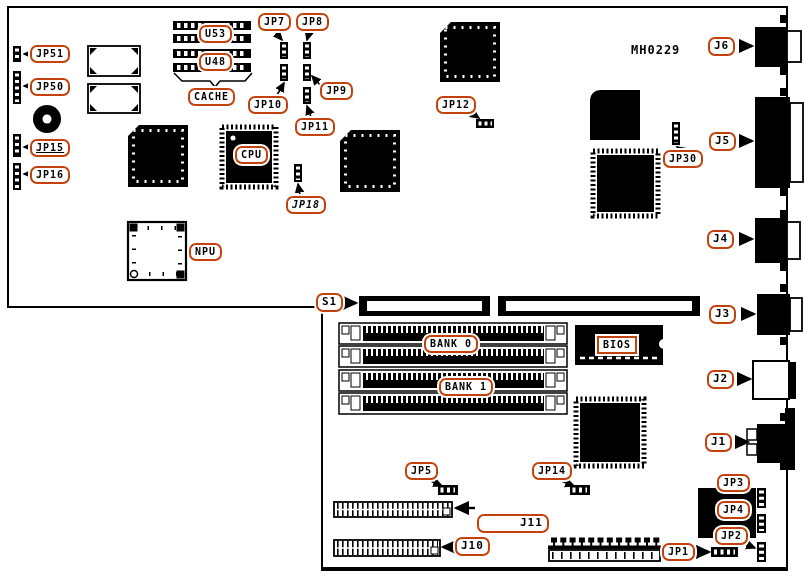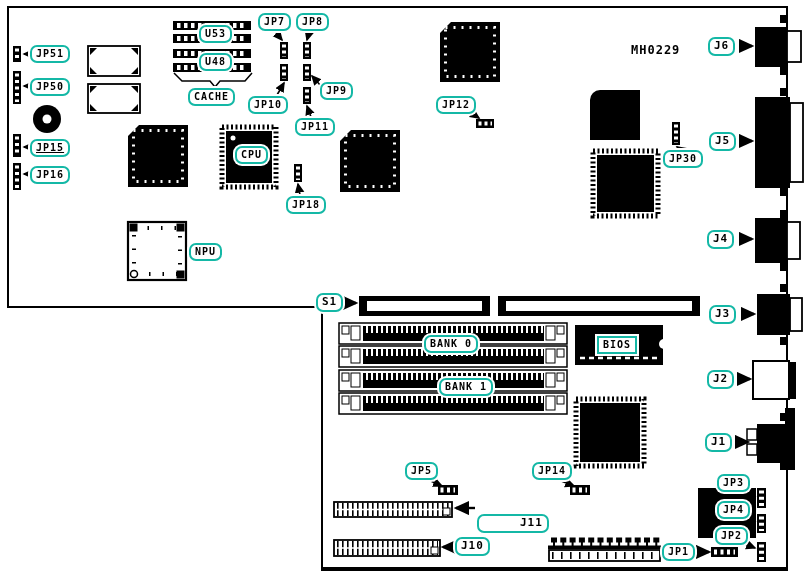--- a/index.html
+++ b/index.html
@@ -1,19 +1,19 @@
 <!DOCTYPE html>
 <html><head>
 <meta charset="utf-8">
 <style>
   html,body{margin:0;padding:0;background:#fff;}
   #stage{position:relative;width:804px;height:576px;background:#fff;overflow:hidden;
          font-family:"DejaVu Sans Mono", monospace;}
   #gfx{position:absolute;left:0;top:0;}
-  .lbl{position:absolute;background:#fff;border:2px solid #14b8a6;border-radius:7px;
+  .lbl{position:absolute;background:#fff;border:2px solid #c2410c;border-radius:7px;
        box-shadow:0 0 0 2px #fff;font:bold 10px "DejaVu Sans Mono", monospace;
        letter-spacing:1px;padding:1px 4px 2px 4px;line-height:11px;white-space:nowrap;
        color:#000;z-index:5;}
   .lbl.big{font-size:11px;line-height:12px;}
   .lbl.sq{border-radius:0;}
   .marking{position:absolute;font:bold 12px "DejaVu Sans Mono", monospace;
        letter-spacing:1px;color:#000;z-index:5;}
 </style>
 </head>
 <body>
@@ -335,21 +335,21 @@
 
 <div class="lbl" style="left:199px;top:25px;">U53</div>
 <div class="lbl" style="left:199px;top:53px;">U48</div>
 <div class="lbl" style="left:188px;top:88px;">CACHE</div>
 
 <div class="lbl" style="left:258px;top:13px;">JP7</div>
 <div class="lbl" style="left:296px;top:13px;">JP8</div>
 <div class="lbl" style="left:320px;top:82px;">JP9</div>
 <div class="lbl" style="left:248px;top:96px;">JP10</div>
 <div class="lbl" style="left:295px;top:118px;">JP11</div>
-<div class="lbl" style="left:286px;top:196px;">JP18</div>
+<div class="lbl" style="left:286px;top:196px;font-style:italic;">JP18</div>
 
 <div class="lbl" style="left:235px;top:146px;">CPU</div>
 <div class="lbl" style="left:141px;top:243px;margin-left:48px;">NPU</div>
 
 <div class="lbl" style="left:436px;top:96px;">JP12</div>
 <div class="lbl" style="left:663px;top:150px;">JP30</div>
 
 <div class="marking" style="left:631px;top:43px;">MH0229</div>
 
 <div class="lbl big" style="left:708px;top:37px;">J6</div>

